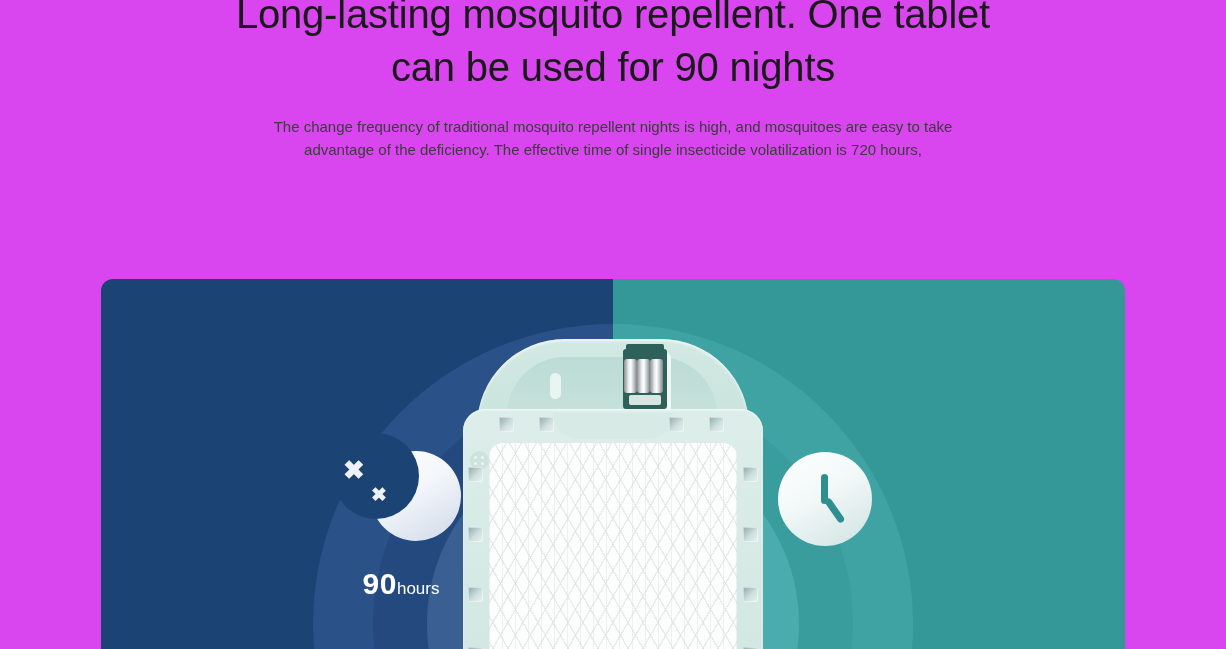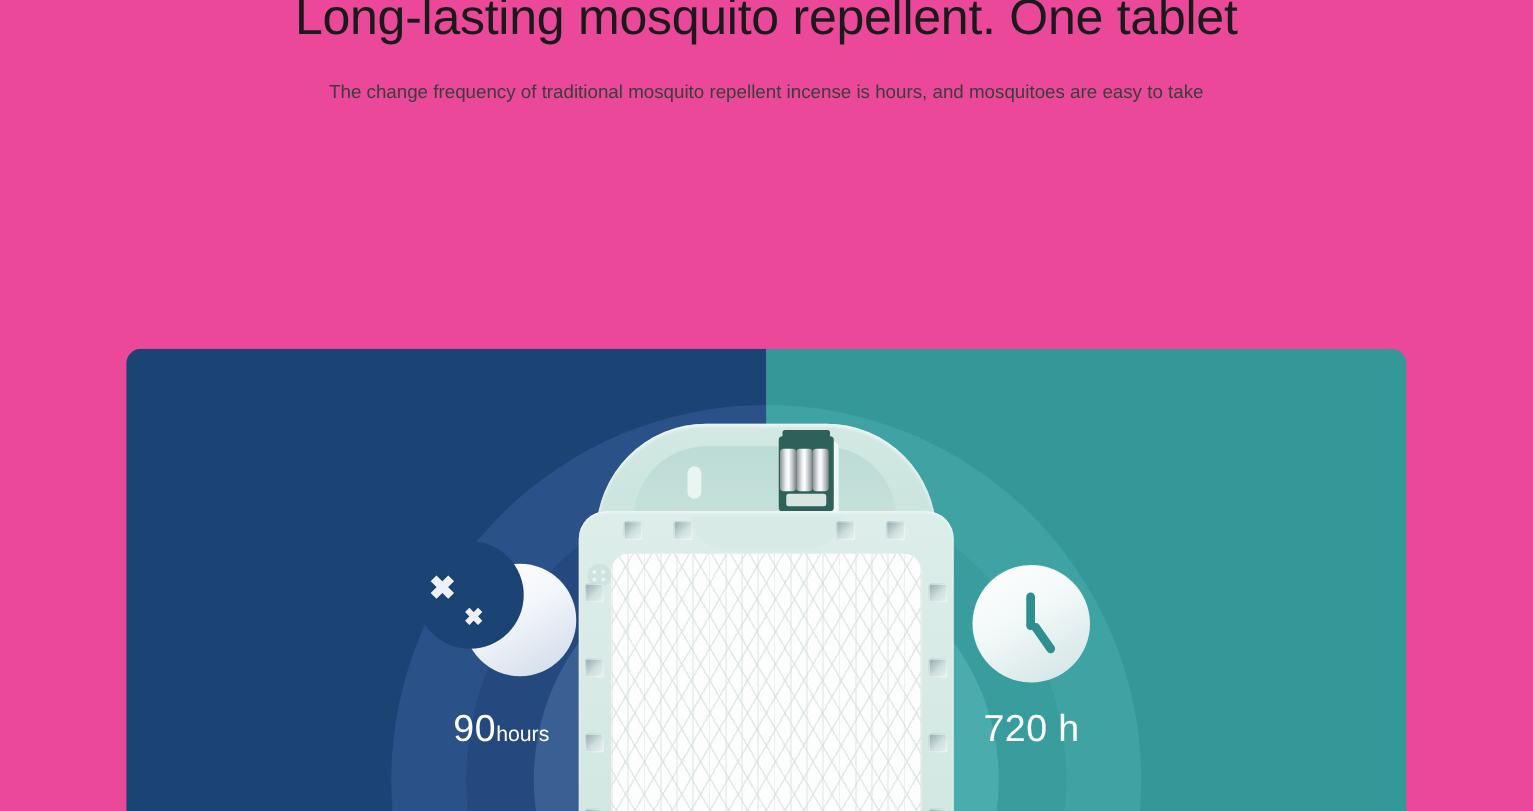--- a/index.html
+++ b/index.html
@@ -2,21 +2,21 @@
 <html><head>
 <meta charset="utf-8">
 <style>
   * { margin:0; padding:0; box-sizing:border-box; }
   html, body {
     width:1226px; height:649px;
     background:#ffffff;
     font-family:"Liberation Sans", sans-serif;
     overflow:hidden;
   }
-  .page { position:relative; width:1226px; height:649px; background:#ec4899; }
+  .page { position:relative; width:1226px; height:649px; background:#d946ef; }
 
   
   .text-block {
     position:absolute; left:0; top:-12px; width:1226px;
     text-align:center;
   }
   .headline {
     font-size:40px;
     font-weight:400;
     line-height:53px;
@@ -84,21 +84,21 @@
     position:absolute;
     text-align:center;
     color:#ffffff;
     width:240px;
   }
   .stat-left  { left:180px; top:170px; }
   .stat-right { right:180px; top:170px; }
 
   .stat-icon { height:100px; display:flex; align-items:center; justify-content:center; }
   .stat-label { margin-top:18px; white-space:nowrap; }
-  .stat-num   { font-size:30px; font-weight:400; letter-spacing:0.5px; }
+  .stat-num   { font-size:30px; font-weight:700; letter-spacing:0.5px; }
   .stat-unit  { font-size:17px; font-weight:400; }
   .stat-unit.spaced { font-size:30px; }
 
   
   .moon-wrap { position:relative; width:120px; height:100px; }
   .moon {
     position:absolute; right:0; top:2px;
     width:90px; height:90px; border-radius:50%;
     background:linear-gradient(150deg,#ffffff 0%,#f3f6fb 45%,#cfd9e8 100%);
   }
@@ -238,23 +238,25 @@
   .dots i:nth-child(4){ left:11px; top:11px; }
 </style>
 </head>
 <body>
 
 <div class="page">
 
   <div class="text-block">
     <div class="headline">
       <div>Long-lasting mosquito repellent. One tablet</div>
+      <div>can be used for 90 nights</div>
     </div>
     <div class="subcopy">
-      <div>The change frequency of traditional mosquito repellent incense is hours, and mosquitoes are easy to take</div>
+      <div>The change frequency of traditional mosquito repellent nights is high, and mosquitoes are easy to take</div>
+      <div>advantage of the deficiency. The effective time of single insecticide volatilization is 720 hours,</div>
     </div>
   </div>
 
   <div class="hero">
 
     <div class="hero-half-left"></div>
     <div class="hero-half-right"></div>
 
     <div class="rings">
       <div class="ring-clip-left">
@@ -284,23 +286,20 @@
         <span class="stat-num">90</span><span class="stat-unit">hours</span>
       </div>
     </div>
 
     <div class="stat stat-right">
       <div class="stat-icon">
         <div class="clock">
           <div class="hand hand-h"></div>
           <div class="hand hand-m"></div>
         </div>
-      </div>
-      <div class="stat-label">
-        <span class="stat-num">720</span><span class="stat-unit spaced">&nbsp;</span><span class="stat-unit spaced">h</span>
       </div>
     </div>
 
     <div class="device">
 
       <div class="device-dome">
         <div class="dome-inset"></div>
         <div class="dome-pill"></div>
         <div class="dome-notch"></div>
         <div class="cartridge">

